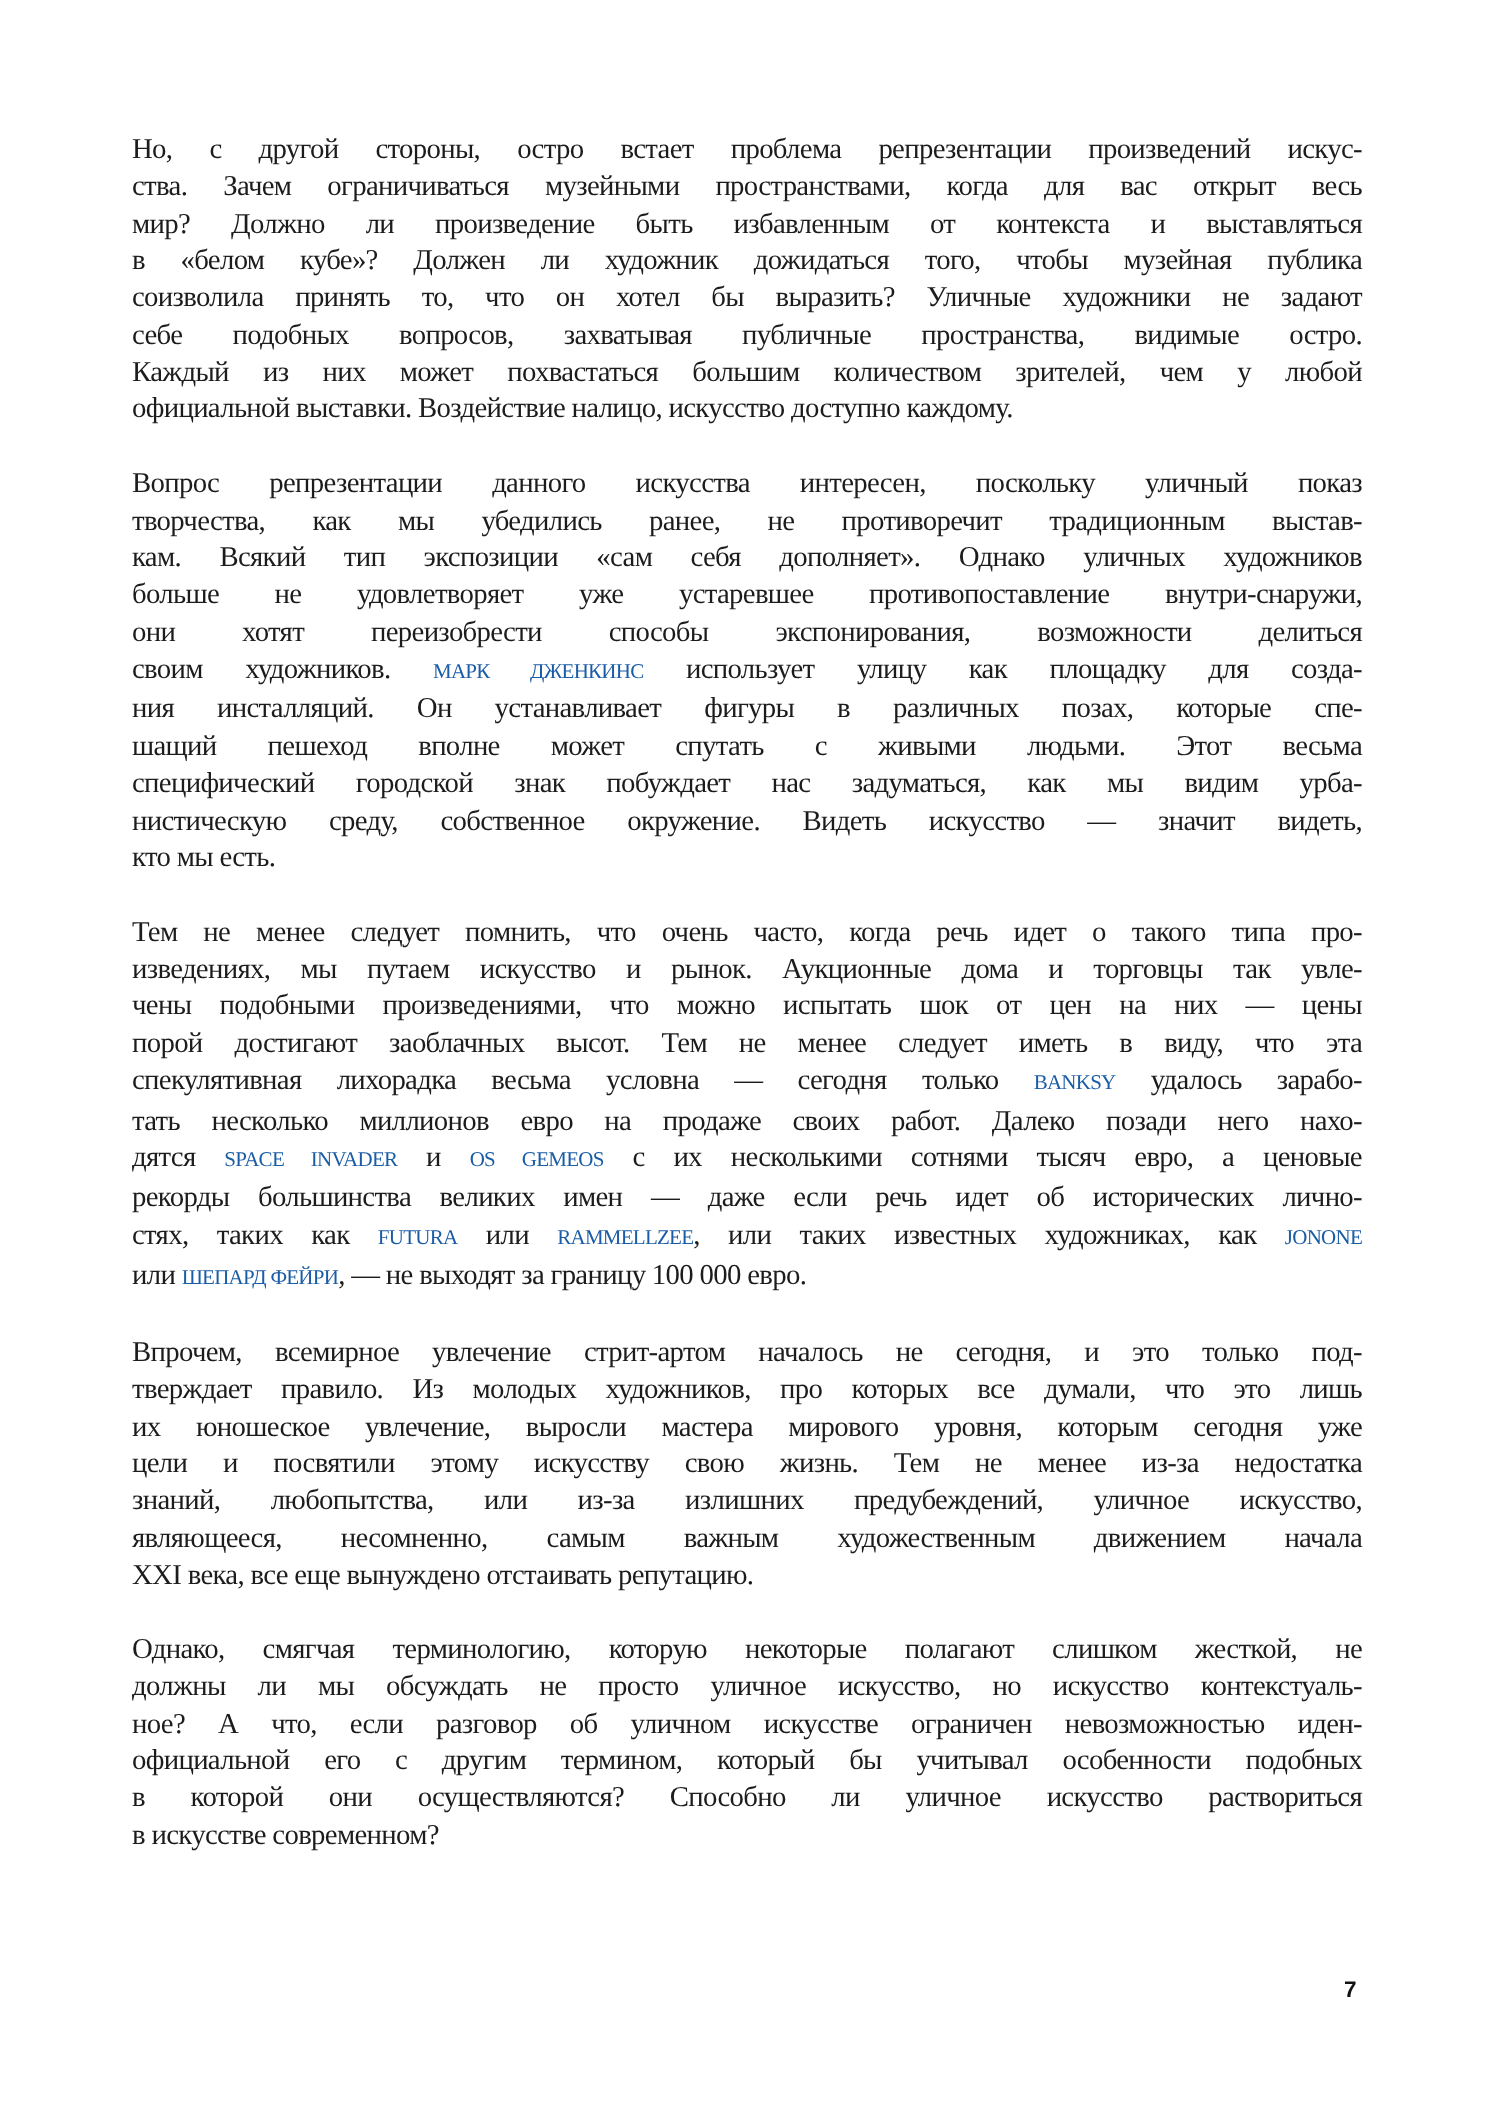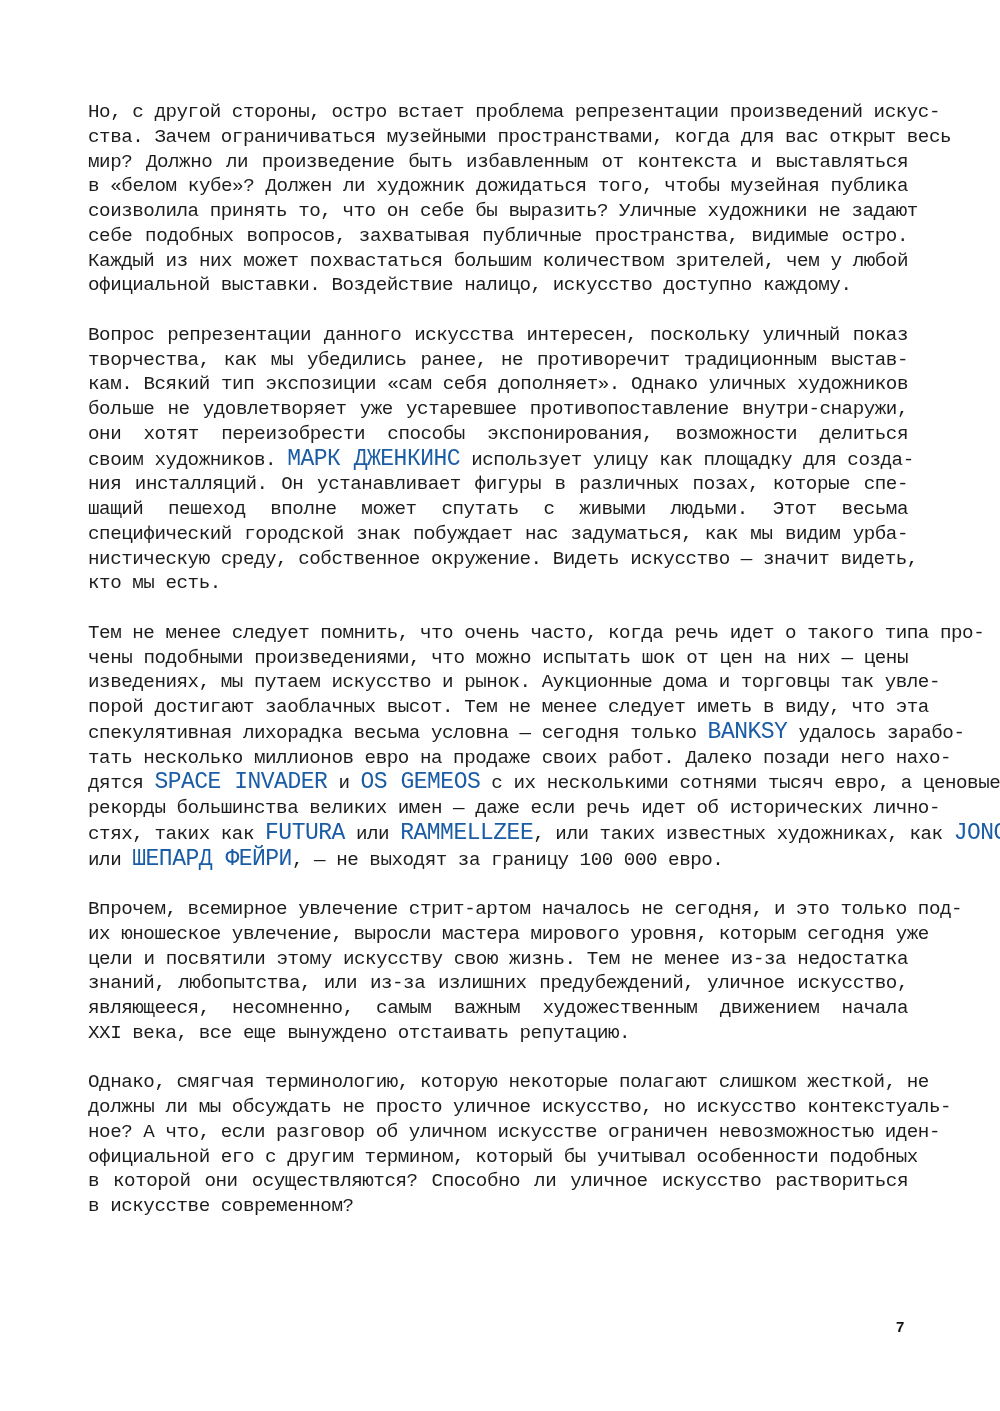--- a/index.html
+++ b/index.html
@@ -1,48 +1,47 @@
 <!DOCTYPE html>
 <html><head>
   <meta charset="utf-8">
   <style>
     html, body { margin: 0; padding: 0; background: #ffffff; }
     body { width: 1000px; height: 1411px; position: relative; overflow: hidden; }
     .page {
       position: absolute;
       left: 88px; top: 88px;
       width: 820px;
-      font-family: Liberation Mono, monospace;
+      font-family: Liberation Serif, serif;
       font-size: 19.2px;
       line-height: 24.75px;
       color: #1c1c1c;
       letter-spacing: -0.45px;
-      margin-top: 12px;
     }
     .para { margin: 0 0 24.75px 0; text-align: justify; hyphens: manual; }
     .line { display: block; text-align: justify; text-align-last: justify; white-space: nowrap; }
     .line.last { text-align-last: left; }
-    .name { color: #1a5ca6; font-size: 23px; letter-spacing: -0.5px; }
+    .name { color: #1a5ca6; font-size: 14px; letter-spacing: -0.5px; }
     .page-number {
       position: absolute; left: 896px; top: 1318px;
       font-family: "Liberation Sans", sans-serif; font-weight: bold;
       font-size: 15px; color: #111;
     }
   </style>
 </head>
 <body>
 
 <div class="page">
 
   <div class="para">
     <span class="line">Но, с другой стороны, остро встает проблема репрезентации произведений искус-</span>
     <span class="line">ства. Зачем ограничиваться музейными пространствами, когда для вас открыт весь</span>
     <span class="line">мир? Должно ли произведение быть избавленным от контекста и выставляться</span>
     <span class="line">в «белом кубе»? Должен ли художник дожидаться того, чтобы музейная публика</span>
-    <span class="line">соизволила принять то, что он себе бы выразить? Уличные художники не задают</span>
+    <span class="line">соизволила принять то, что он хотел бы выразить? Уличные художники не задают</span>
     <span class="line">себе подобных вопросов, захватывая публичные пространства, видимые остро.</span>
     <span class="line">Каждый из них может похвастаться большим количеством зрителей, чем у любой</span>
     <span class="line last">официальной выставки. Воздействие налицо, искусство доступно каждому.</span>
   </div>
 
   <div class="para">
     <span class="line">Вопрос репрезентации данного искусства интересен, поскольку уличный показ</span>
     <span class="line">творчества, как мы убедились ранее, не противоречит традиционным выстав-</span>
     <span class="line">кам. Всякий тип экспозиции «сам себя дополняет». Однако уличных художников</span>
     <span class="line">больше не удовлетворяет уже устаревшее противопоставление внутри-снаружи,</span>
@@ -50,33 +49,34 @@
     <span class="line"><span>своим художников. </span><span class="name">МАРК ДЖЕНКИНС</span><span> использует улицу как площадку для созда-</span></span>
     <span class="line">ния инсталляций. Он устанавливает фигуры в различных позах, которые спе-</span>
     <span class="line">шащий пешеход вполне может спутать с живыми людьми. Этот весьма</span>
     <span class="line">специфический городской знак побуждает нас задуматься, как мы видим урба-</span>
     <span class="line">нистическую среду, собственное окружение. Видеть искусство — значит видеть,</span>
     <span class="line last">кто мы есть.</span>
   </div>
 
   <div class="para">
     <span class="line">Тем не менее следует помнить, что очень часто, когда речь идет о такого типа про-</span>
+    <span class="line">изведениях, мы путаем искусство и рынок. Аукционные дома и торговцы так увле-</span>
     <span class="line">чены подобными произведениями, что можно испытать шок от цен на них — цены</span>
-    <span class="line">изведениях, мы путаем искусство и рынок. Аукционные дома и торговцы так увле-</span>
     <span class="line">порой достигают заоблачных высот. Тем не менее следует иметь в виду, что эта</span>
     <span class="line"><span>спекулятивная лихорадка весьма условна — сегодня только </span><span class="name">BANKSY</span><span> удалось зарабо-</span></span>
     <span class="line">тать несколько миллионов евро на продаже своих работ. Далеко позади него нахо-</span>
     <span class="line"><span>дятся </span><span class="name">SPACE INVADER</span><span> и </span><span class="name">OS GEMEOS</span><span> с их несколькими сотнями тысяч евро, а ценовые</span></span>
     <span class="line">рекорды большинства великих имен — даже если речь идет об исторических лично-</span>
     <span class="line"><span>стях, таких как </span><span class="name">FUTURA</span><span> или </span><span class="name">RAMMELLZEE</span><span>, или таких известных художниках, как </span><span class="name">JONONE</span></span>
     <span class="line last"><span>или </span><span class="name">ШЕПАРД ФЕЙРИ</span><span>, — не выходят за границу 100 000 евро.</span></span>
   </div>
 
   <div class="para">
     <span class="line">Впрочем, всемирное увлечение стрит-артом началось не сегодня, и это только под-</span>
+    <span class="line">тверждает правило. Из молодых художников, про которых все думали, что это лишь</span>
     <span class="line">их юношеское увлечение, выросли мастера мирового уровня, которым сегодня уже</span>
     <span class="line">цели и посвятили этому искусству свою жизнь. Тем не менее из-за недостатка</span>
     <span class="line">знаний, любопытства, или из-за излишних предубеждений, уличное искусство,</span>
     <span class="line">являющееся, несомненно, самым важным художественным движением начала</span>
     <span class="line last">XXI века, все еще вынуждено отстаивать репутацию.</span>
   </div>
 
   <div class="para">
     <span class="line">Однако, смягчая терминологию, которую некоторые полагают слишком жесткой, не</span>
     <span class="line">должны ли мы обсуждать не просто уличное искусство, но искусство контекстуаль-</span>

